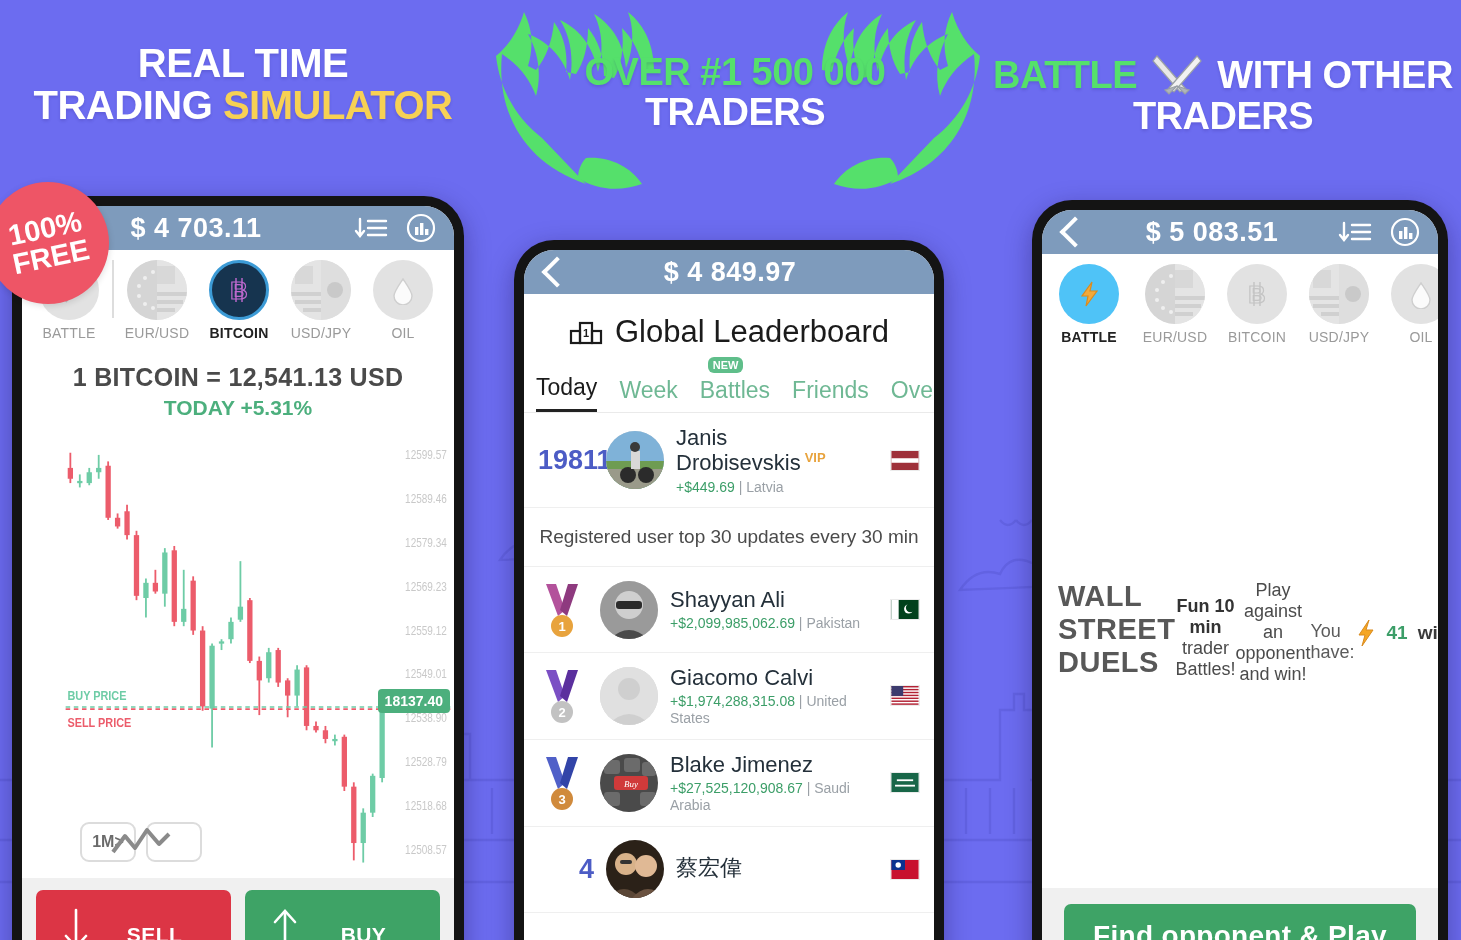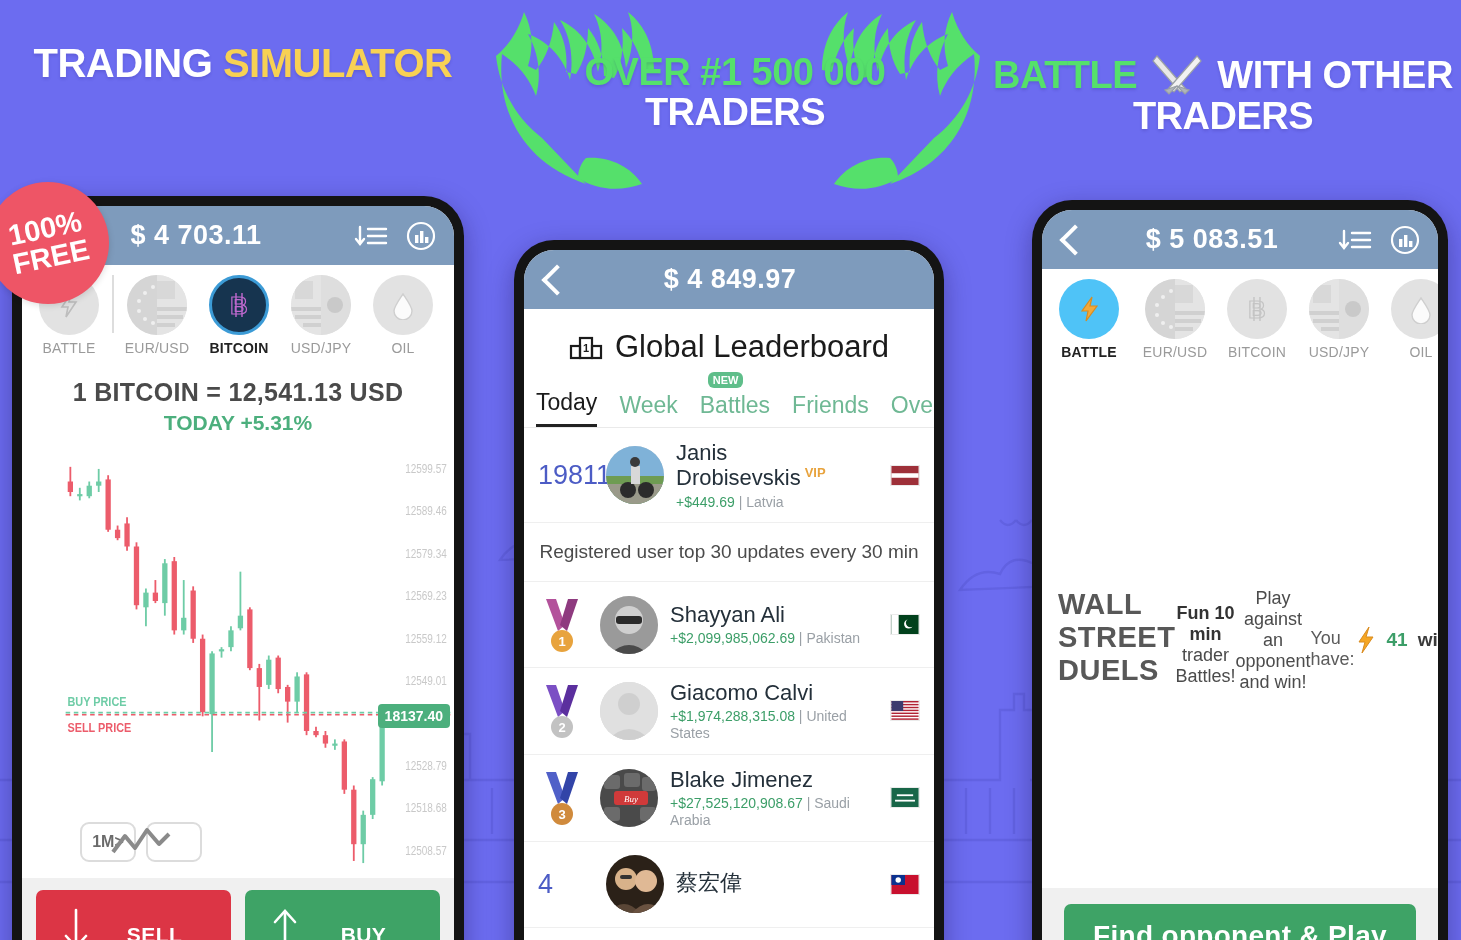--- a/index.html
+++ b/index.html
@@ -63,21 +63,21 @@
     overflow: hidden;
     position: relative;
     display: flex; flex-direction: column;
   }
   #phone1 { left: 12px;  top: 196px; width: 452px; height: 800px; }
   #phone2 { left: 514px; top: 240px; width: 430px; height: 760px; }
   #phone3 { left: 1032px; top: 200px; width: 416px; height: 800px; }
 
   
   .appbar {
-    height: 59px; background: #7E9BBC;
+    height: 44px; background: #7E9BBC;
     display: flex; align-items: center; padding: 0 16px;
     color: #fff; flex: 0 0 auto; position: relative;
   }
   .appbar .balance {
     flex: 1; text-align: center; font-size: 27px; font-weight: bold; letter-spacing: .5px;
   }
   .back-chev {
     width: 22px; height: 22px; border-left: 4px solid #fff; border-bottom: 4px solid #fff;
     transform: rotate(45deg); margin-left: 6px;
   }
@@ -155,21 +155,21 @@
   .new-badge {
     position: absolute; top: -20px; left: 8px;
     background: #5FBE8A; color: #fff; font-size: 11px; font-weight: bold;
     padding: 2px 5px; border-radius: 6px;
   }
   .lb-list { flex: 1 1 auto; overflow: hidden; border-top: 1px solid #EAEAEA; }
   .lb-row {
     display: flex; align-items: center; gap: 12px;
     padding: 12px 14px; border-bottom: 1px solid #EFEFEF; min-height: 86px;
   }
-  .lb-rank { width: 56px; text-align: left; font-size: 27px; color: #4C5CC5; font-weight: normal; flex: 0 0 auto; }
+  .lb-rank { width: 56px; text-align: right; font-size: 27px; color: #4C5CC5; font-weight: bold; flex: 0 0 auto; }
   .medal { width: 50px; height: 56px; flex: 0 0 auto; }
   .avatar {
     width: 58px; height: 58px; border-radius: 50%; flex: 0 0 auto;
     background: #D8D8D8; overflow: hidden; position: relative;
   }
   .lb-info { flex: 1 1 auto; min-width: 0; }
   .lb-name { font-size: 22px; color: #24303A; line-height: 1.15; }
   .vip { color: #E8A33D; font-size: 13px; font-weight: bold; vertical-align: super; margin-left: 4px; }
   .lb-sub { font-size: 14px; color: #9aa0a6; margin-top: 3px; line-height: 1.2; }
   .lb-amt { color: #3C9E68; font-weight: normal; }
@@ -241,20 +241,21 @@
       <path d="M960 110 q16 -24 40 -16 q10 -22 34 -10 q22 -2 22 22 z"></path>
       <path d="M1330 60 q16 -24 40 -16 q10 -22 34 -10 q22 -2 22 22 z"></path>
       <path d="M180 60 q8 10 16 0 M196 60 q8 10 16 0"></path>
       <path d="M860 150 q8 10 16 0 M876 150 q8 10 16 0"></path>
       <path d="M1000 40 q8 10 16 0 M1016 40 q8 10 16 0"></path>
     </g>
   </svg>
 </div>
 
 <div class="headline hl-left">
+  <div>REAL TIME</div>
   <div><span>TRADING </span><span class="hl-yellow">SIMULATOR</span></div>
 </div>
 
 <svg class="wreath" viewBox="0 0 540 200">
   <g fill="#55E06B">
     <g>
       <path d="M118 176 C58 156 28 106 34 46 c18 12 28 26 34 42 c6 -22 2 -44 -8 -62 c22 8 36 26 42 46 c4 -24 0 -44 -10 -60 c22 10 34 30 38 52 c6 -22 4 -42 -4 -58 c20 12 30 32 32 54 c8 -20 8 -40 2 -56 c18 14 26 36 26 58 l-10 2 c-4 -20 -12 -34 -22 -44 c2 18 0 36 -8 50 l-10 -2 c0 -20 -6 -36 -16 -48 c0 18 -4 34 -12 46 l-10 -2 c2 -20 -2 -36 -12 -50 c-2 20 -8 36 -18 48 l-8 -4 c6 -20 4 -38 -4 -54 c-6 20 -16 34 -28 44 c4 34 20 62 46 82 z"></path>
       <path d="M110 170 c18 12 42 14 64 6 c-12 -18 -34 -28 -56 -26 c-6 6 -8 14 -8 20 z"></path>
     </g>
     <g transform="translate(540,0) scale(-1,1)">

